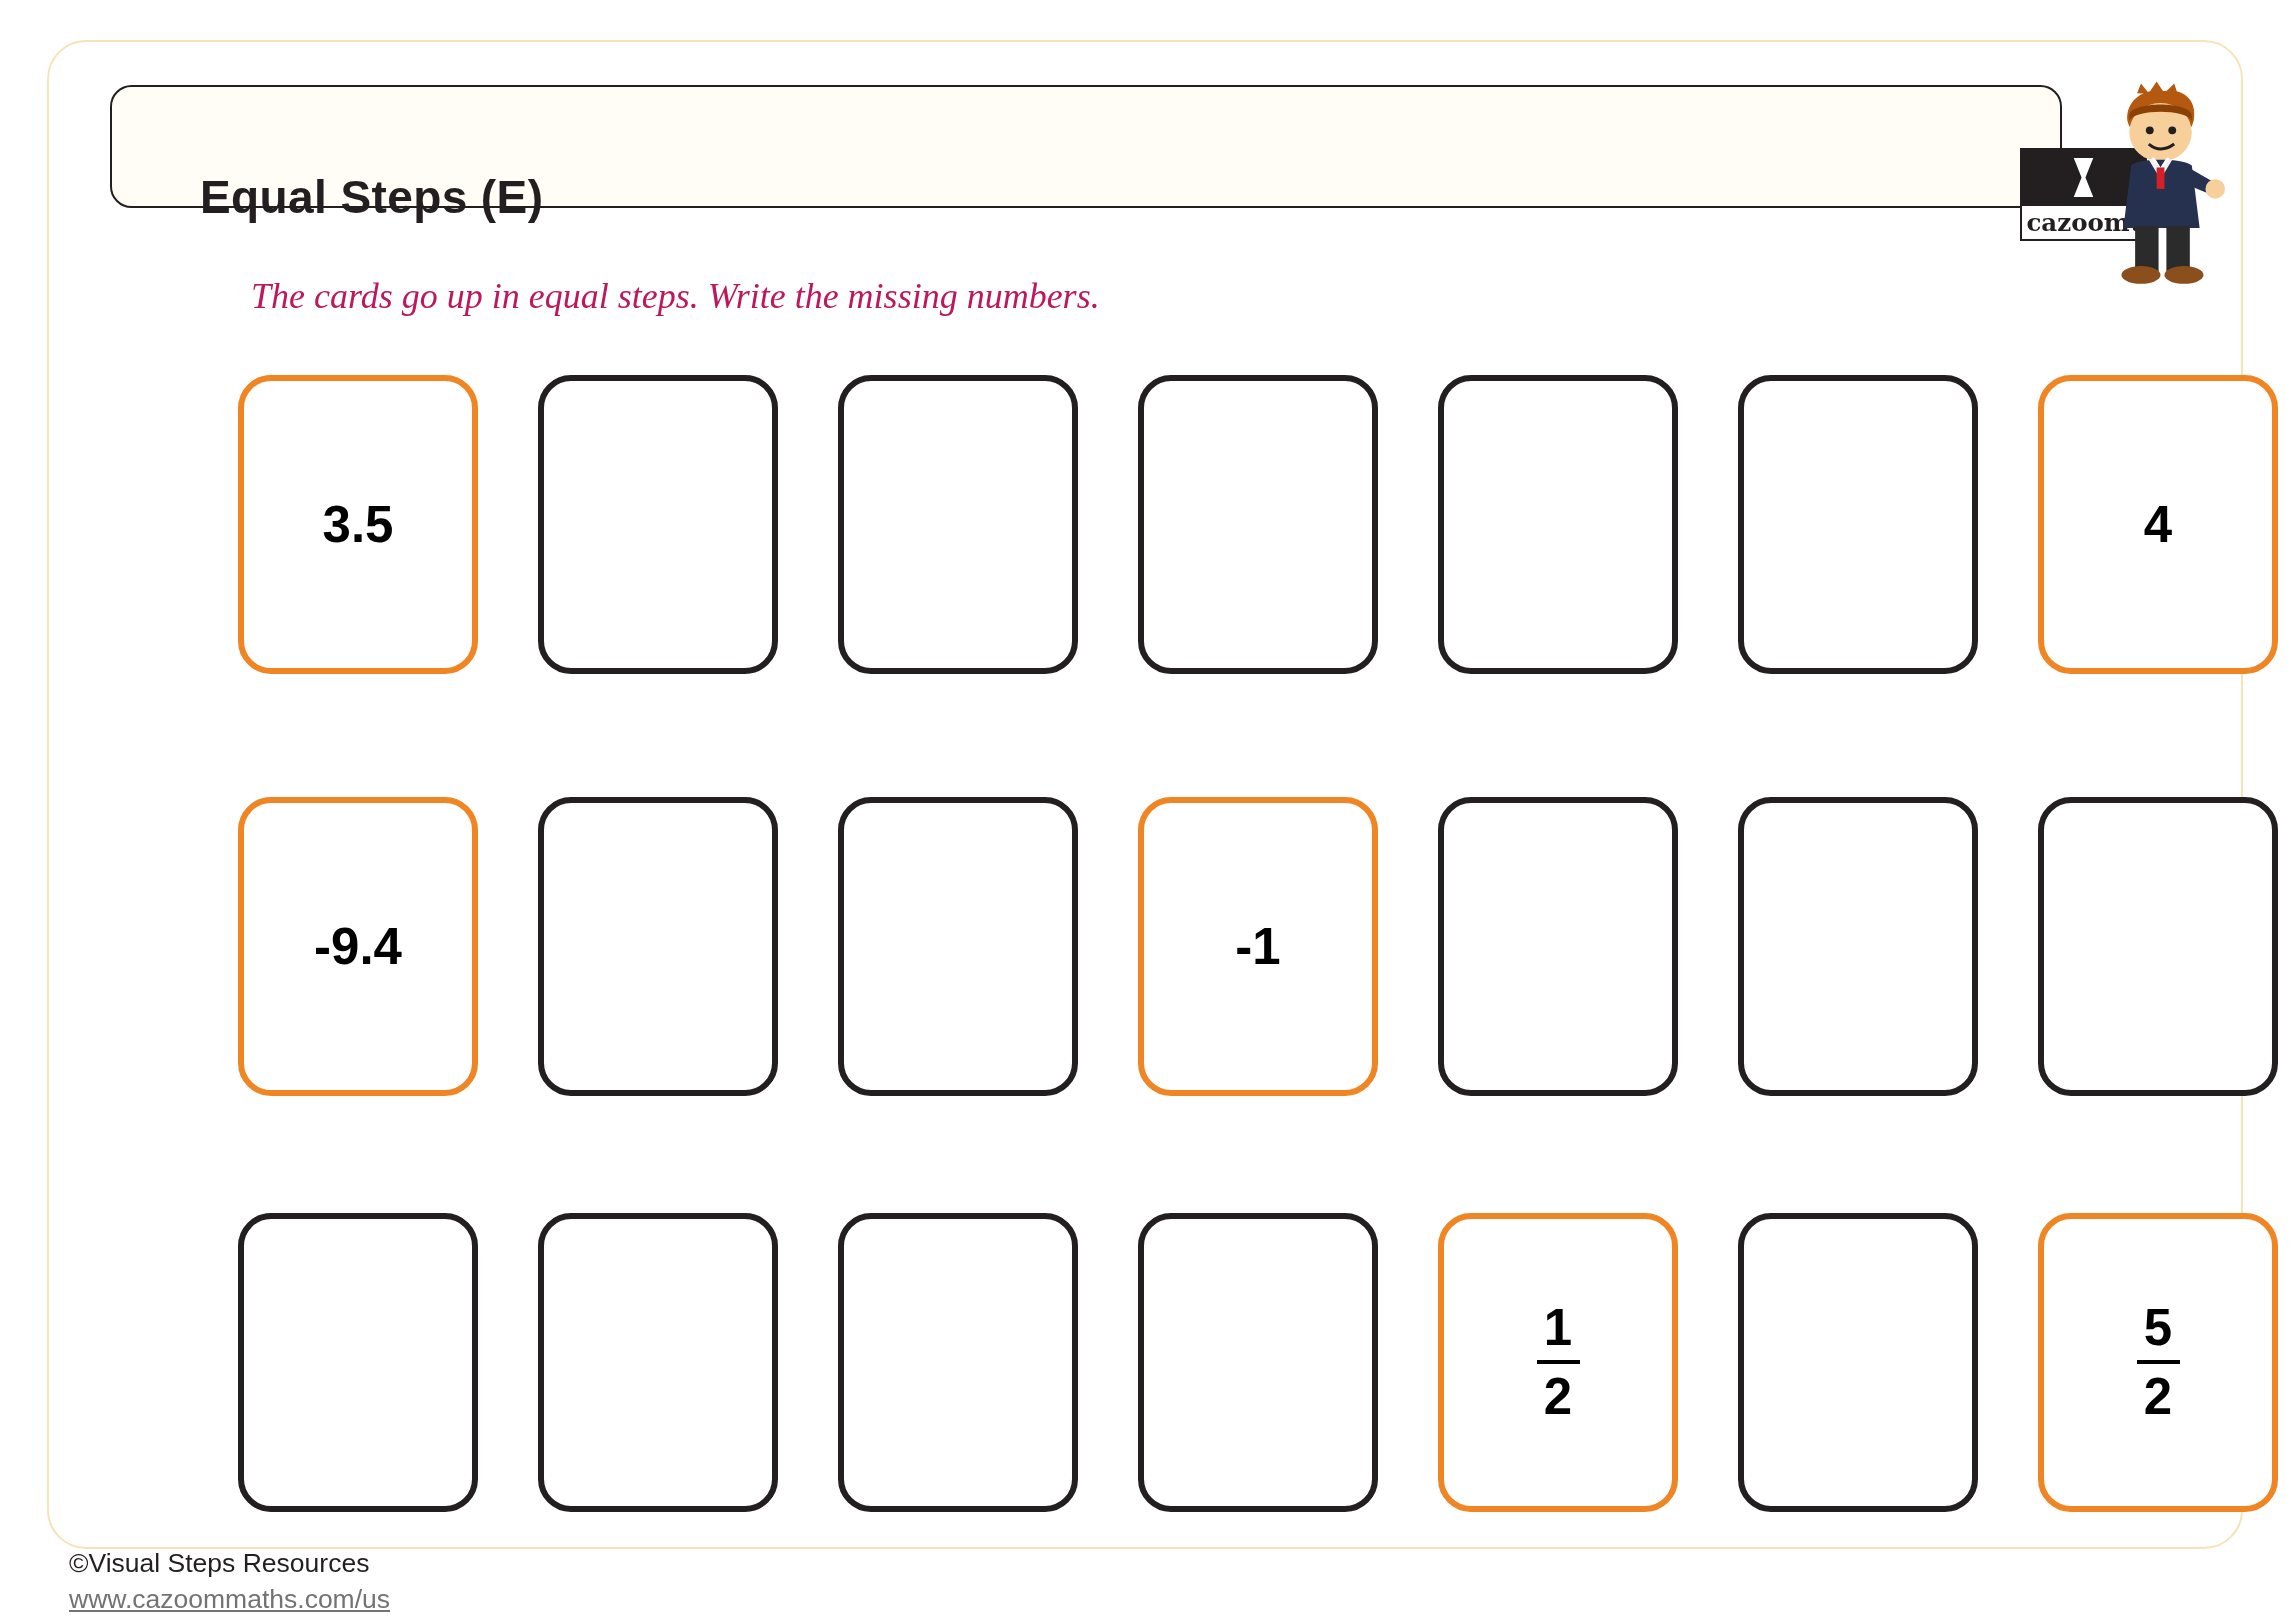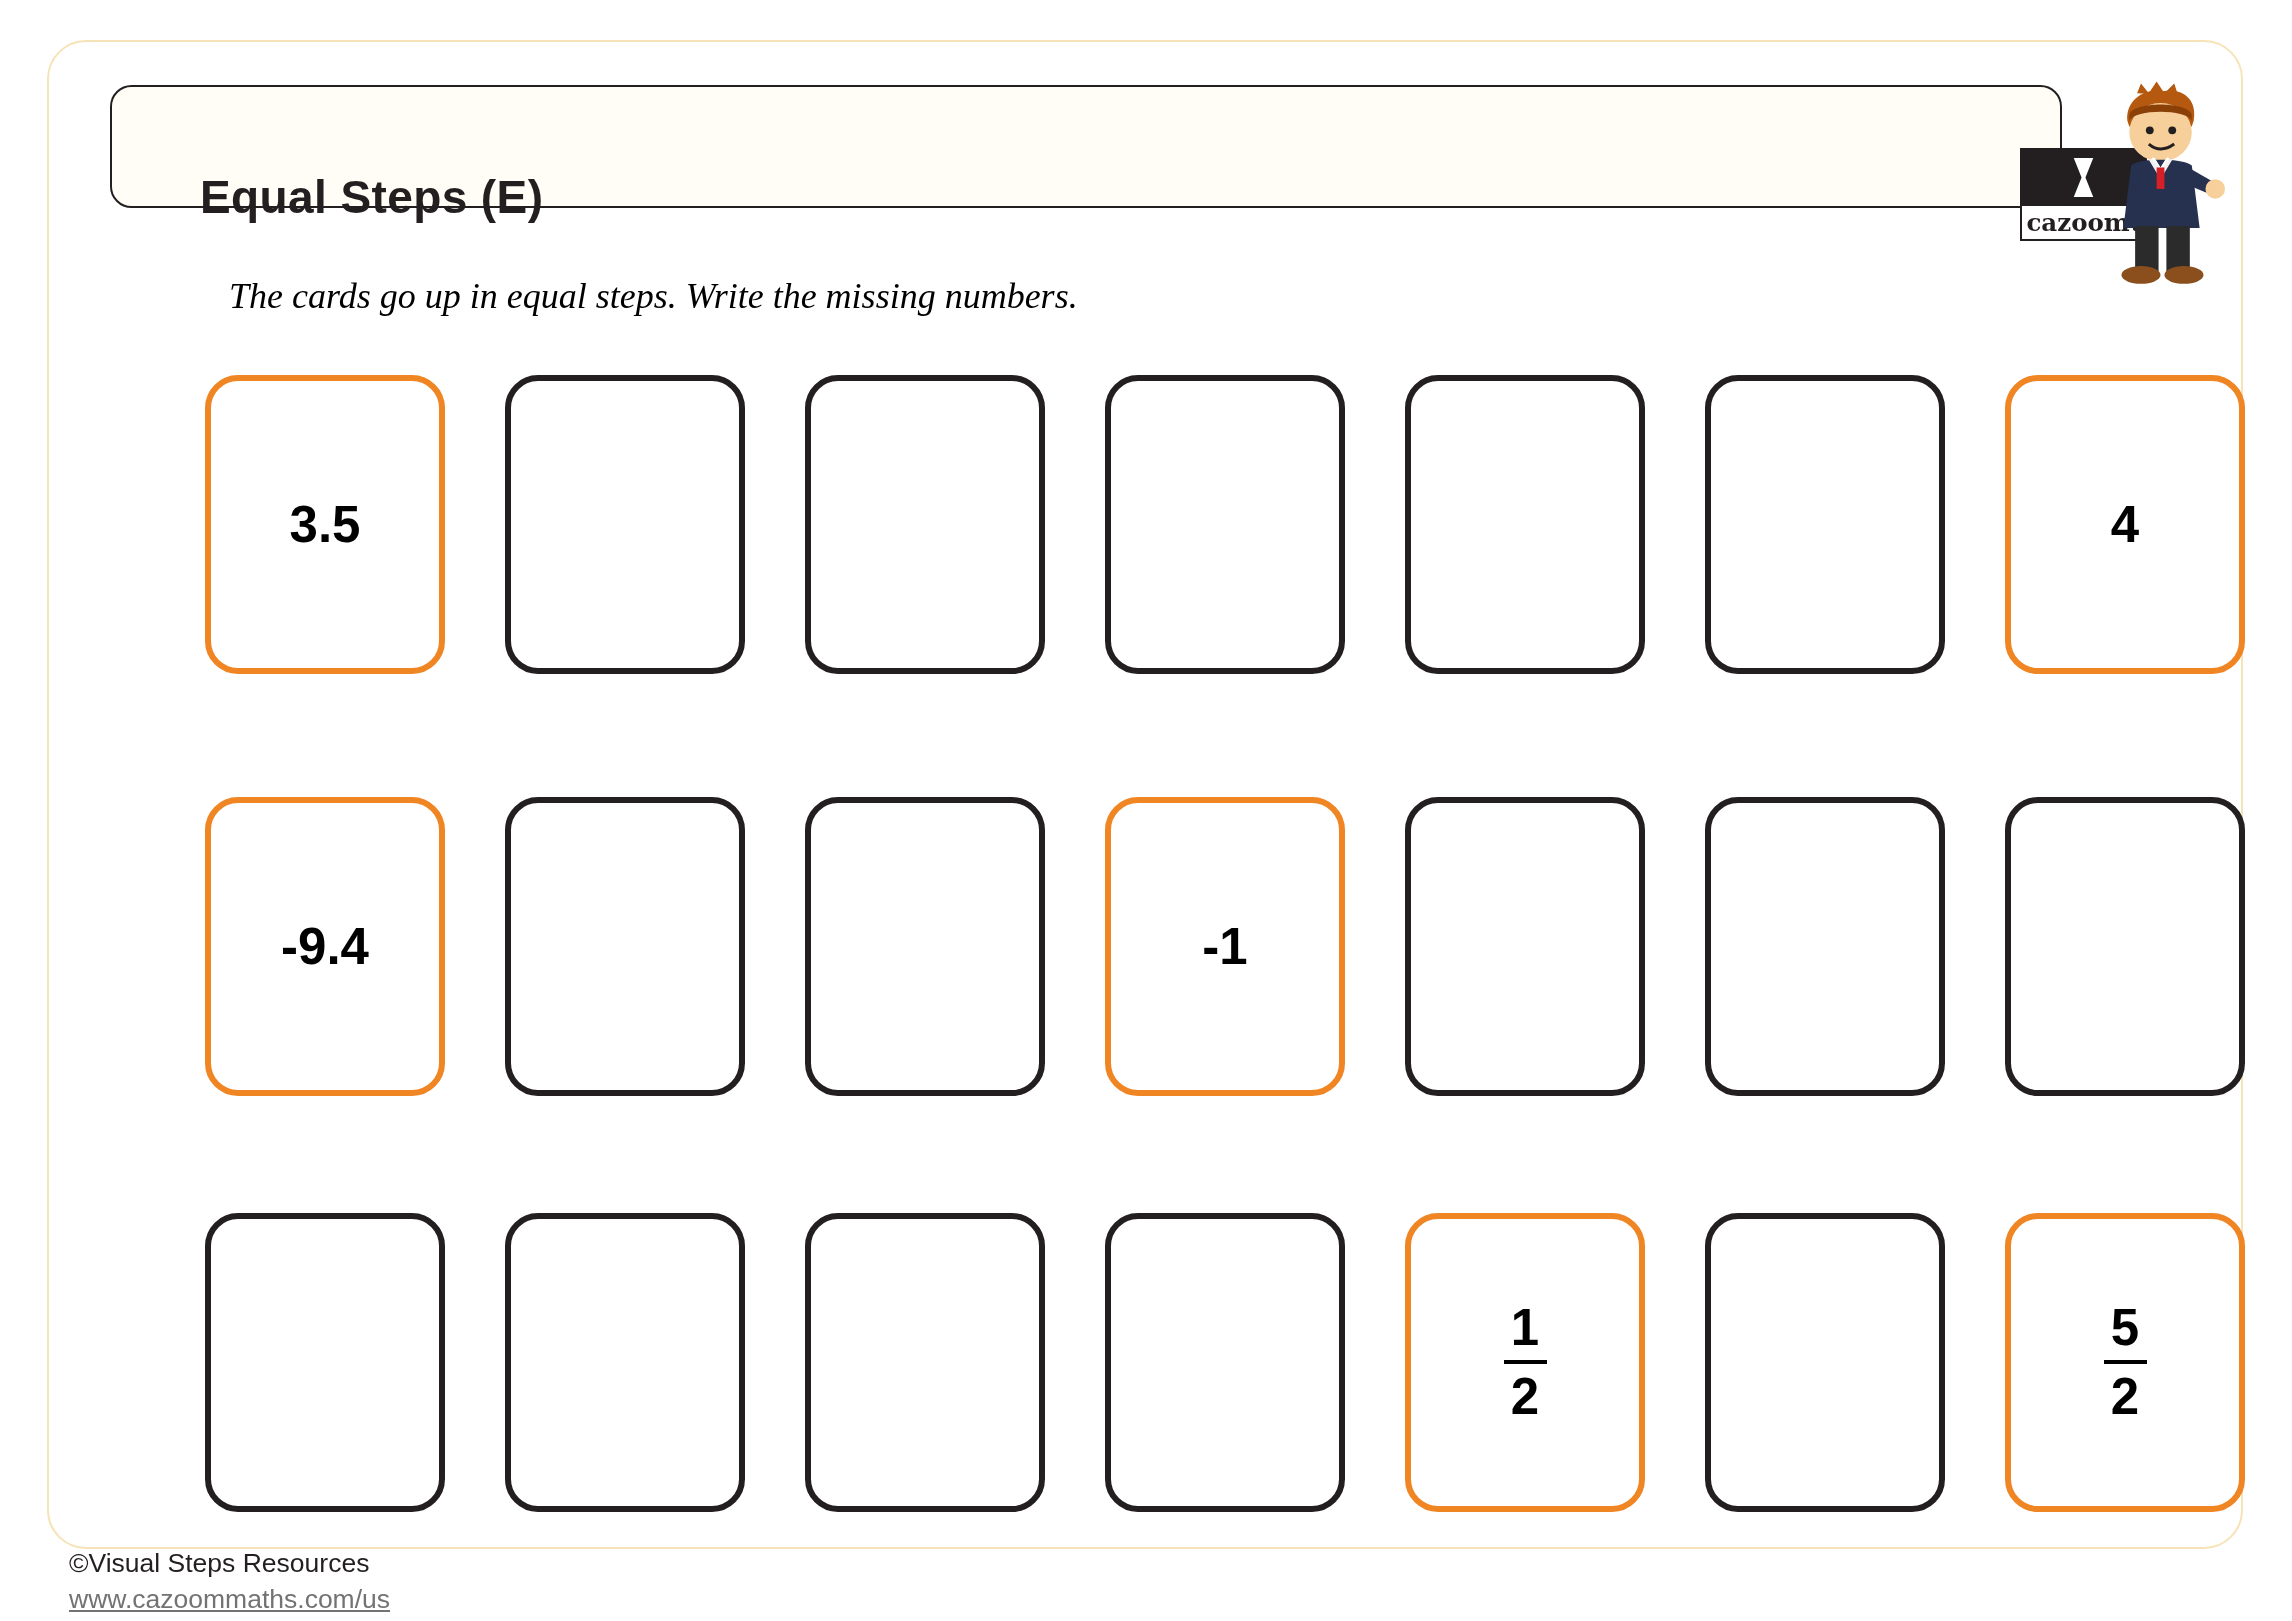--- a/index.html
+++ b/index.html
@@ -86,32 +86,32 @@
     position: absolute;
     left: 2049px;
     top: 39px;
     width: 127px;
     height: 211px;
   }
 
   
   .instruction {
     position: absolute;
-    left: 180px;
+    left: 202px;
     top: 233px;
     font-family: "Liberation Serif", serif;
     font-style: italic;
     font-size: 36px;
-    color: #000000;
+    color: #be185d;
   }
 
   
   .row {
     position: absolute;
-    left: 156px;
+    left: 189px;
     display: flex;
     gap: 16px;
   }
   .row-0 { top: 333px; }
   .row-1 { top: 755px; }
   .row-2 { top: 1171px; }
 
   .card {
     width: 240px;
     height: 299px;

